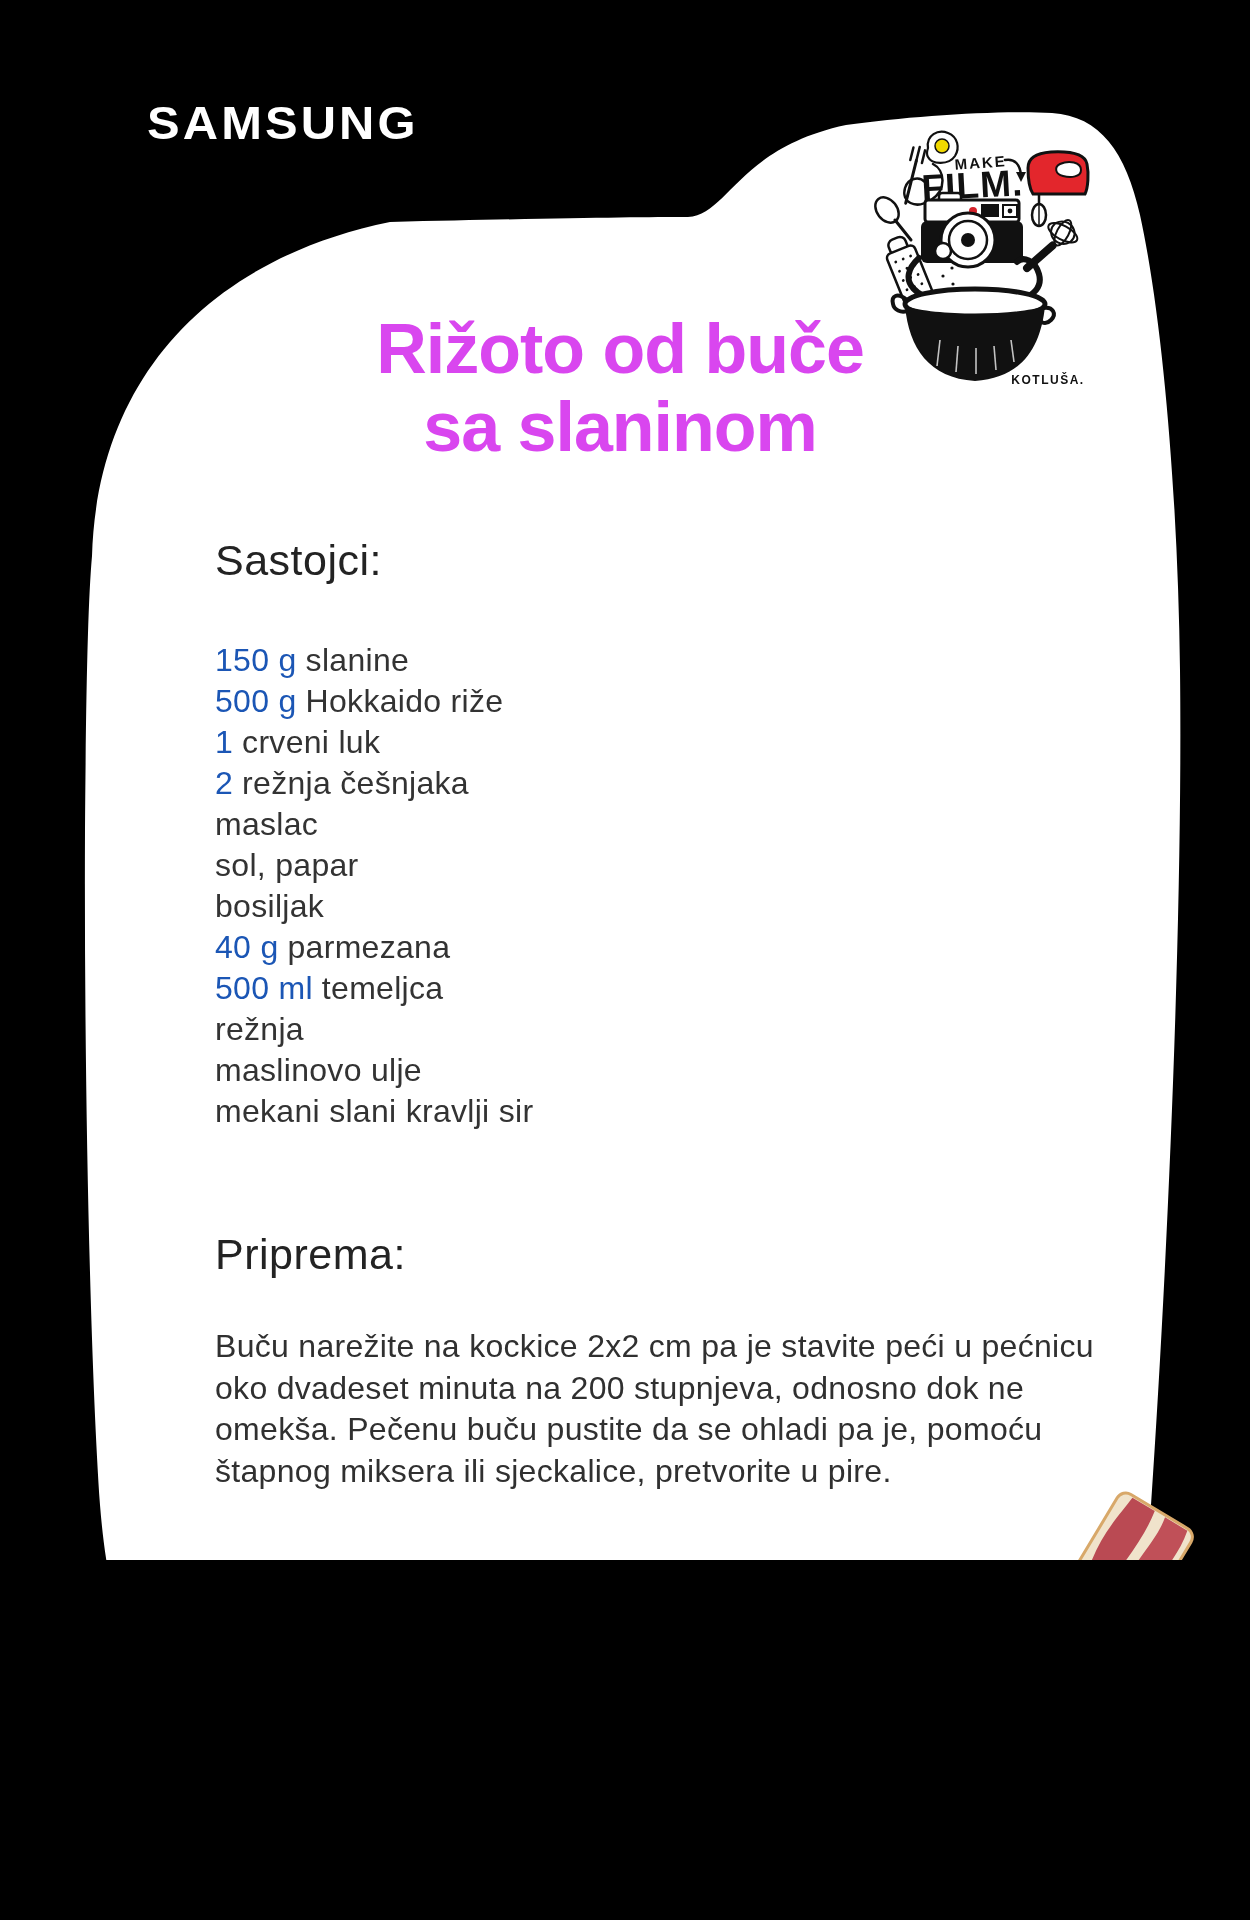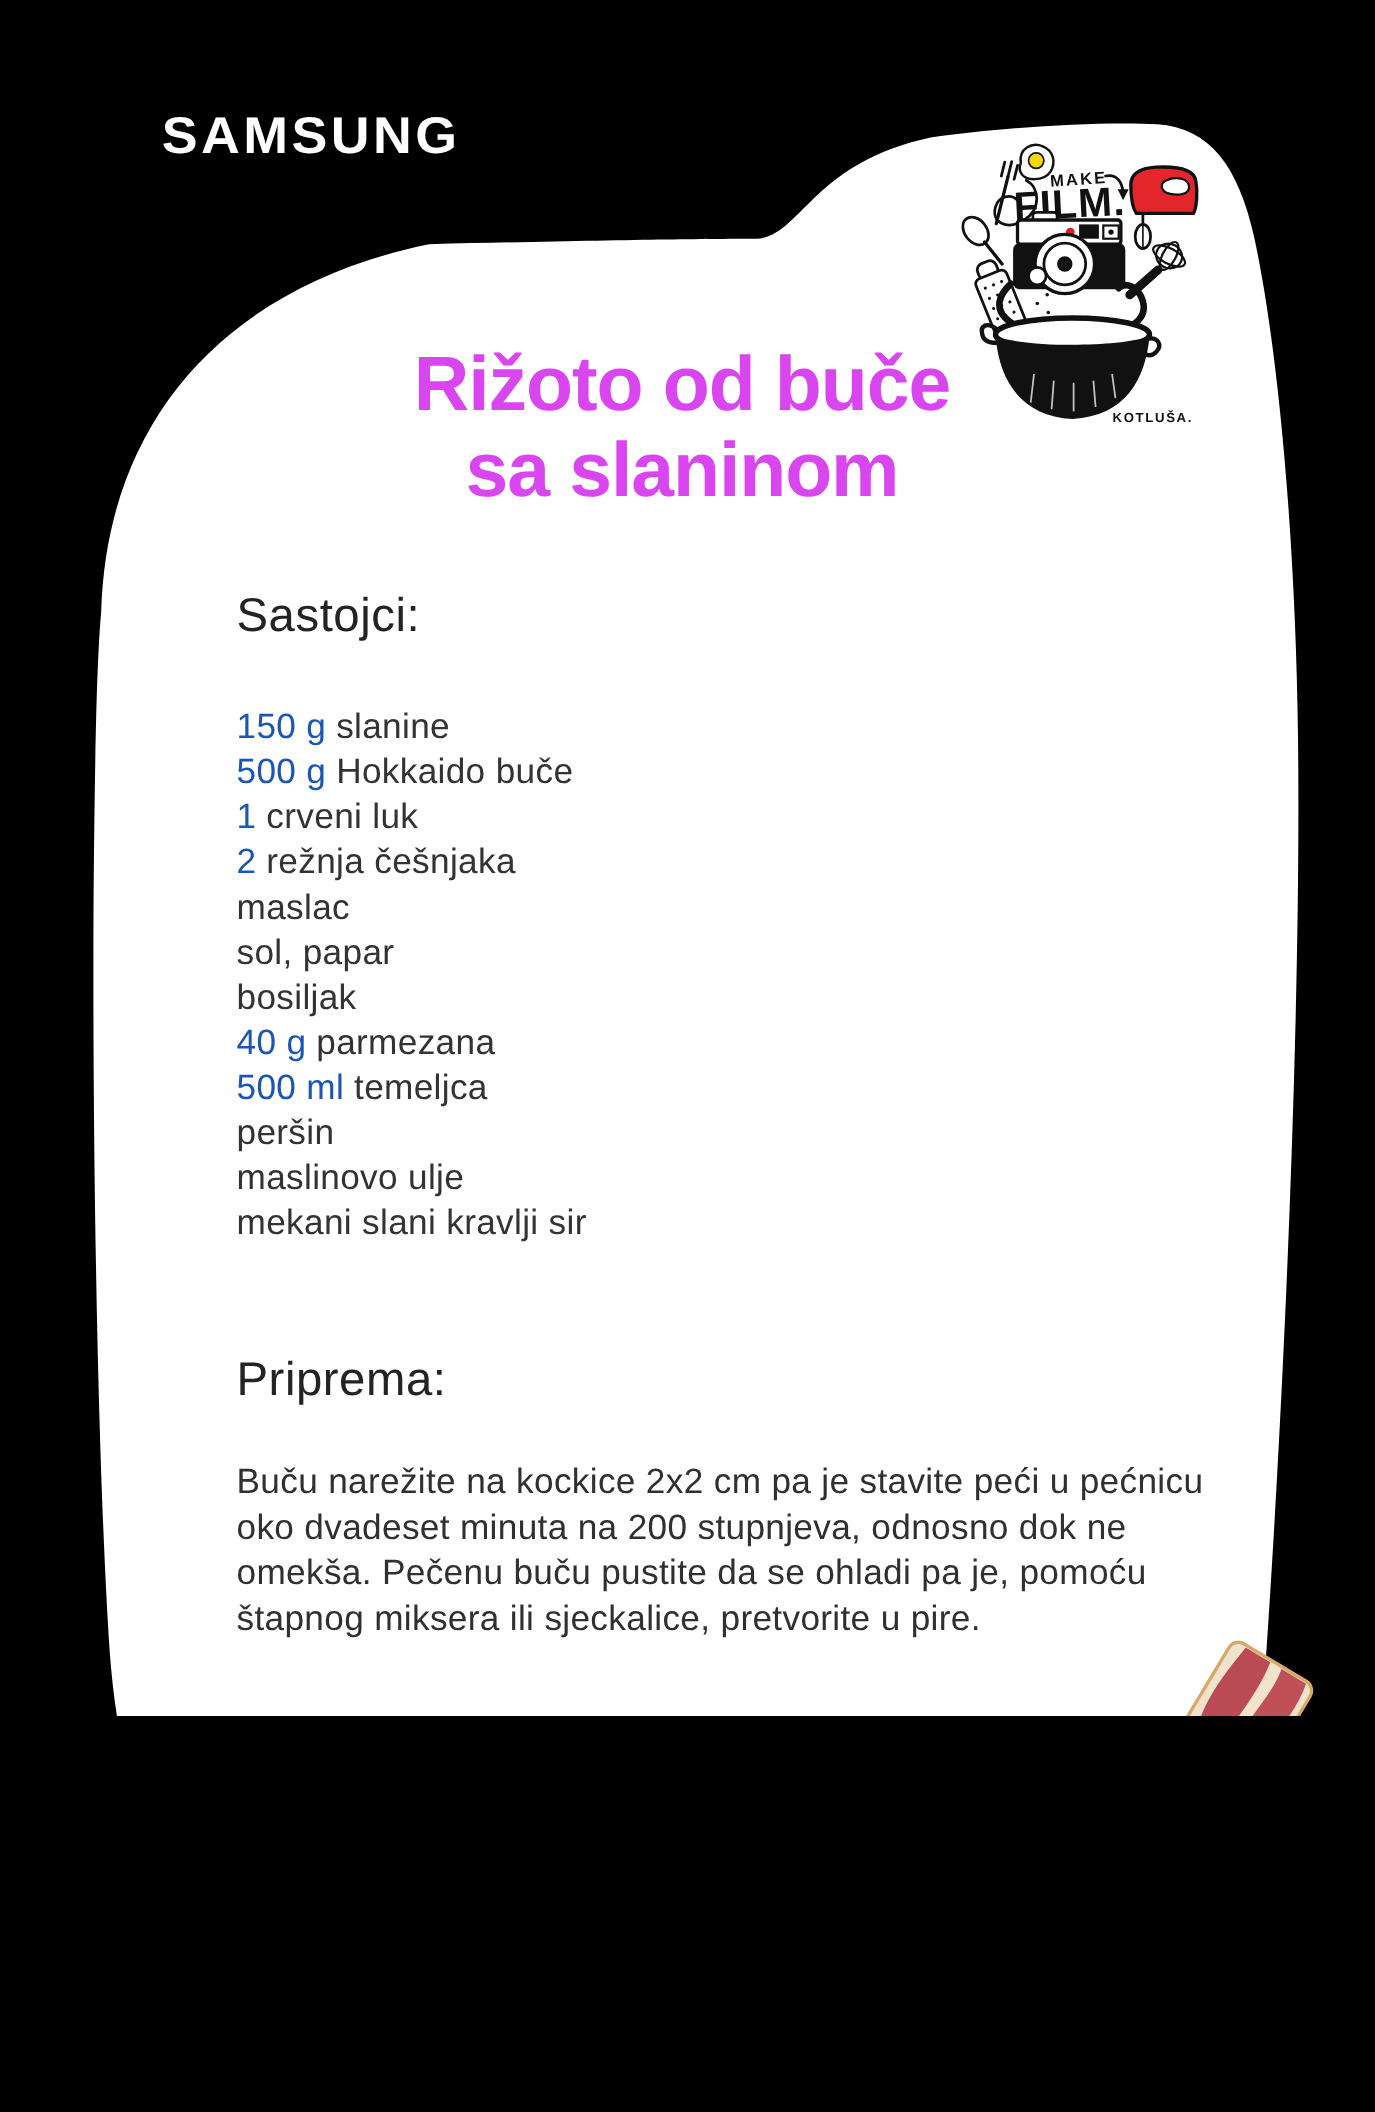--- a/index.html
+++ b/index.html
@@ -155,29 +155,29 @@
   </svg>
 
   <div class="title">
     <div>Rižoto od buče</div>
     <div>sa slaninom</div>
   </div>
 
   <div class="section-heading heading-sastojci">Sastojci:</div>
   <div class="ingredients">
     <div class="ing-row"><span class="qty">150 g</span><span class="ing-name">slanine</span></div>
-    <div class="ing-row"><span class="qty">500 g</span><span class="ing-name">Hokkaido buče</span></div>
+    <div class="ing-row"><span class="qty">500 g</span><span class="ing-name">Hokkaido riže</span></div>
     <div class="ing-row"><span class="qty">1</span><span class="ing-name">crveni luk</span></div>
     <div class="ing-row"><span class="qty">2</span><span class="ing-name">režnja češnjaka</span></div>
     <div class="ing-row"><span class="qty"></span><span class="ing-name">maslac</span></div>
     <div class="ing-row"><span class="qty"></span><span class="ing-name">sol, papar</span></div>
     <div class="ing-row"><span class="qty"></span><span class="ing-name">bosiljak</span></div>
     <div class="ing-row"><span class="qty">40 g</span><span class="ing-name">parmezana</span></div>
     <div class="ing-row"><span class="qty">500 ml</span><span class="ing-name">temeljca</span></div>
-    <div class="ing-row"><span class="qty"></span><span class="ing-name">peršin</span></div>
+    <div class="ing-row"><span class="qty"></span><span class="ing-name">režnja</span></div>
     <div class="ing-row"><span class="qty"></span><span class="ing-name">maslinovo ulje</span></div>
     <div class="ing-row"><span class="qty"></span><span class="ing-name">mekani slani kravlji sir</span></div>
   </div>
 
   <div class="section-heading heading-priprema">Priprema:</div>
   <div class="prep-text">Buču narežite na kockice 2x2 cm pa je stavite peći u pećnicu oko dvadeset minuta na 200 stupnjeva, odnosno dok ne omekša. Pečenu buču pustite da se ohladi pa je, pomoću štapnog miksera ili sjeckalice, pretvorite u pire.</div>
 
   <svg class="foods-left-svg" viewBox="0 0 380 340">
 
     <g>

